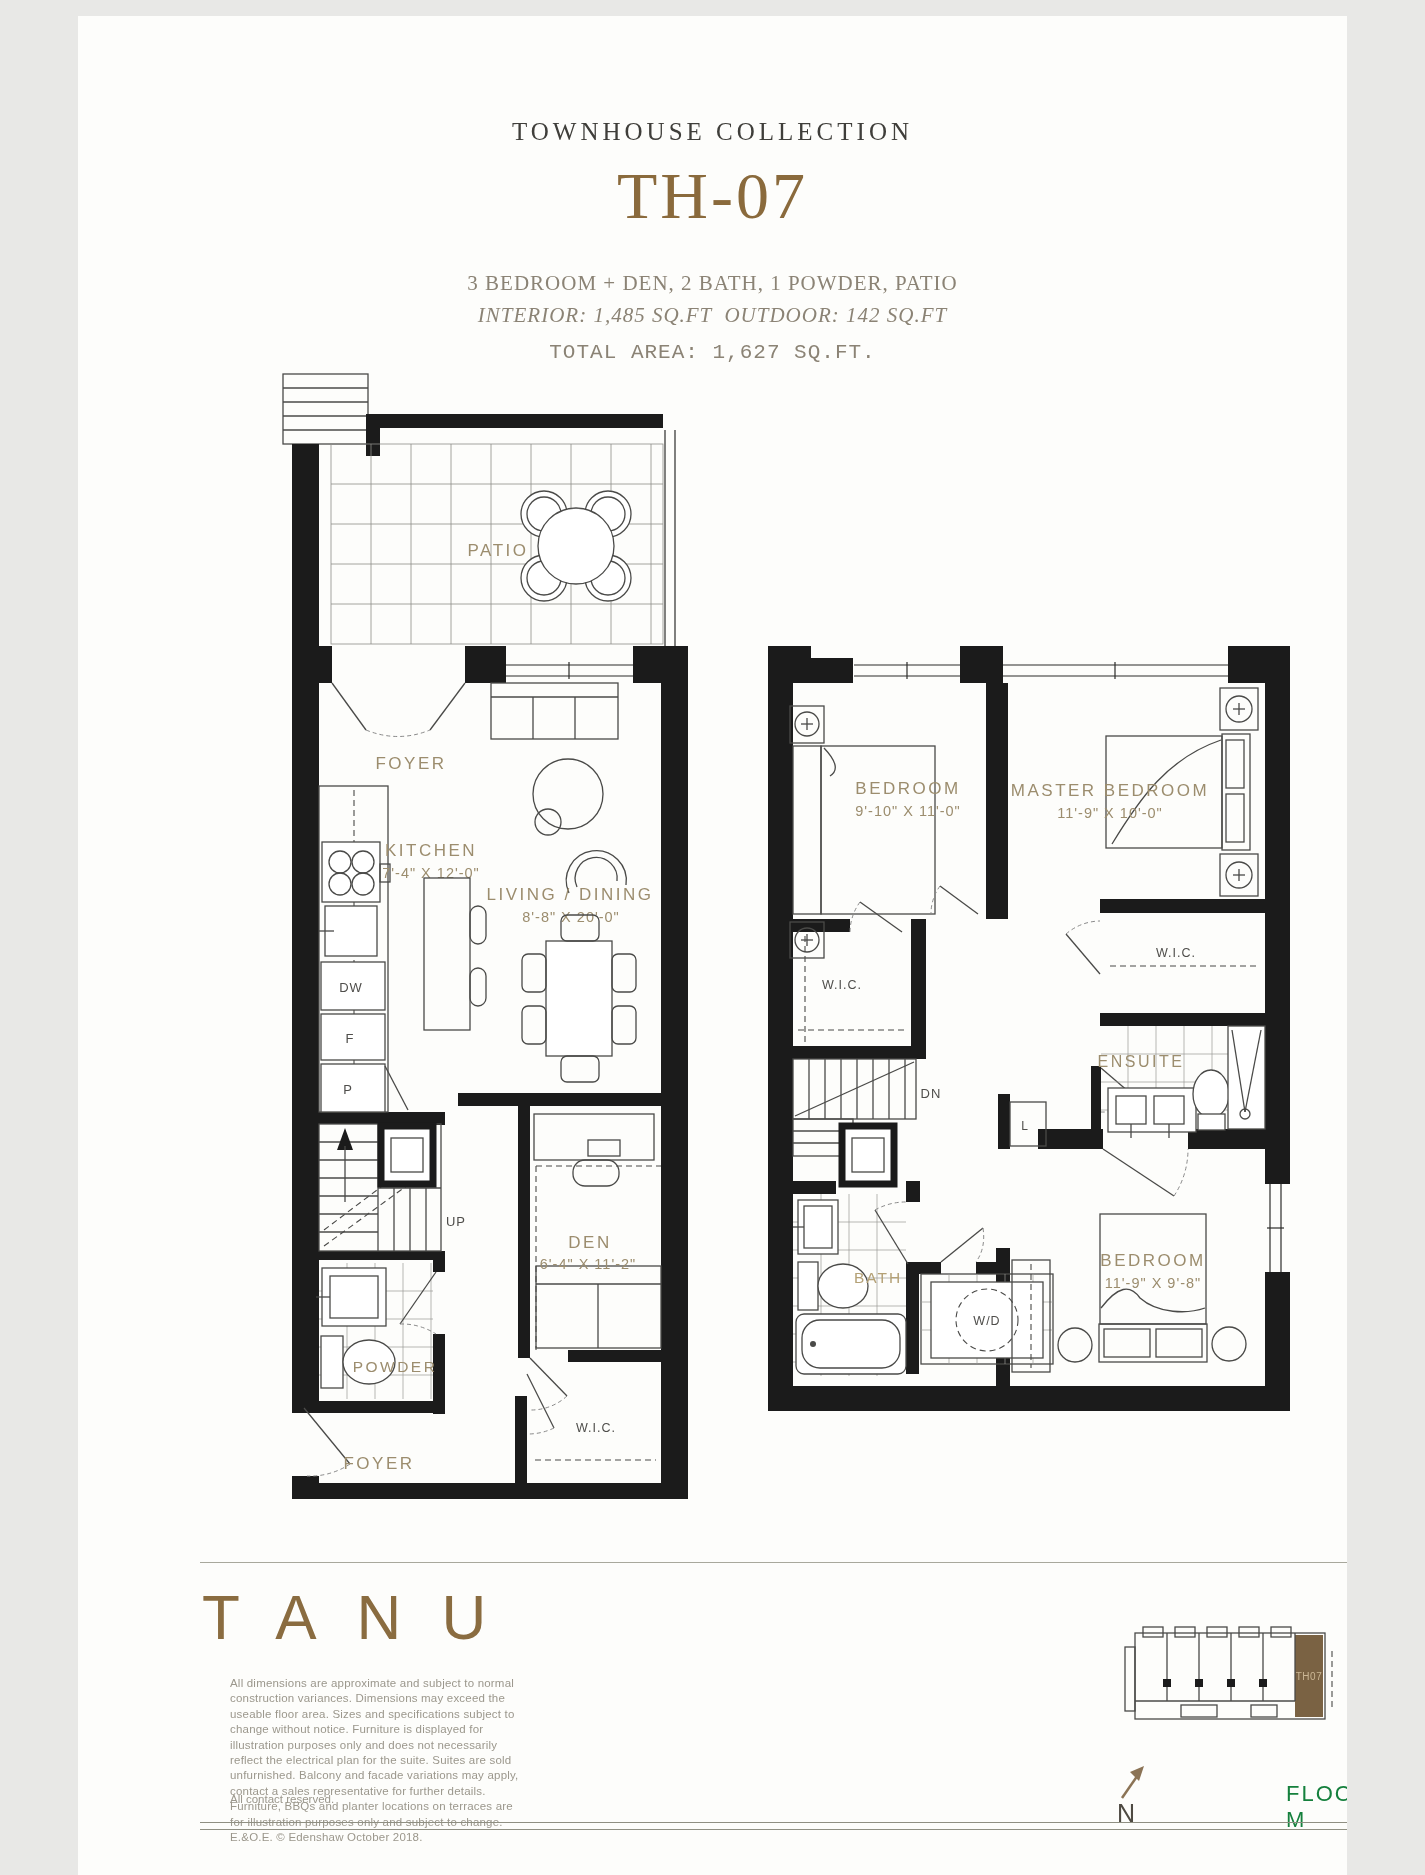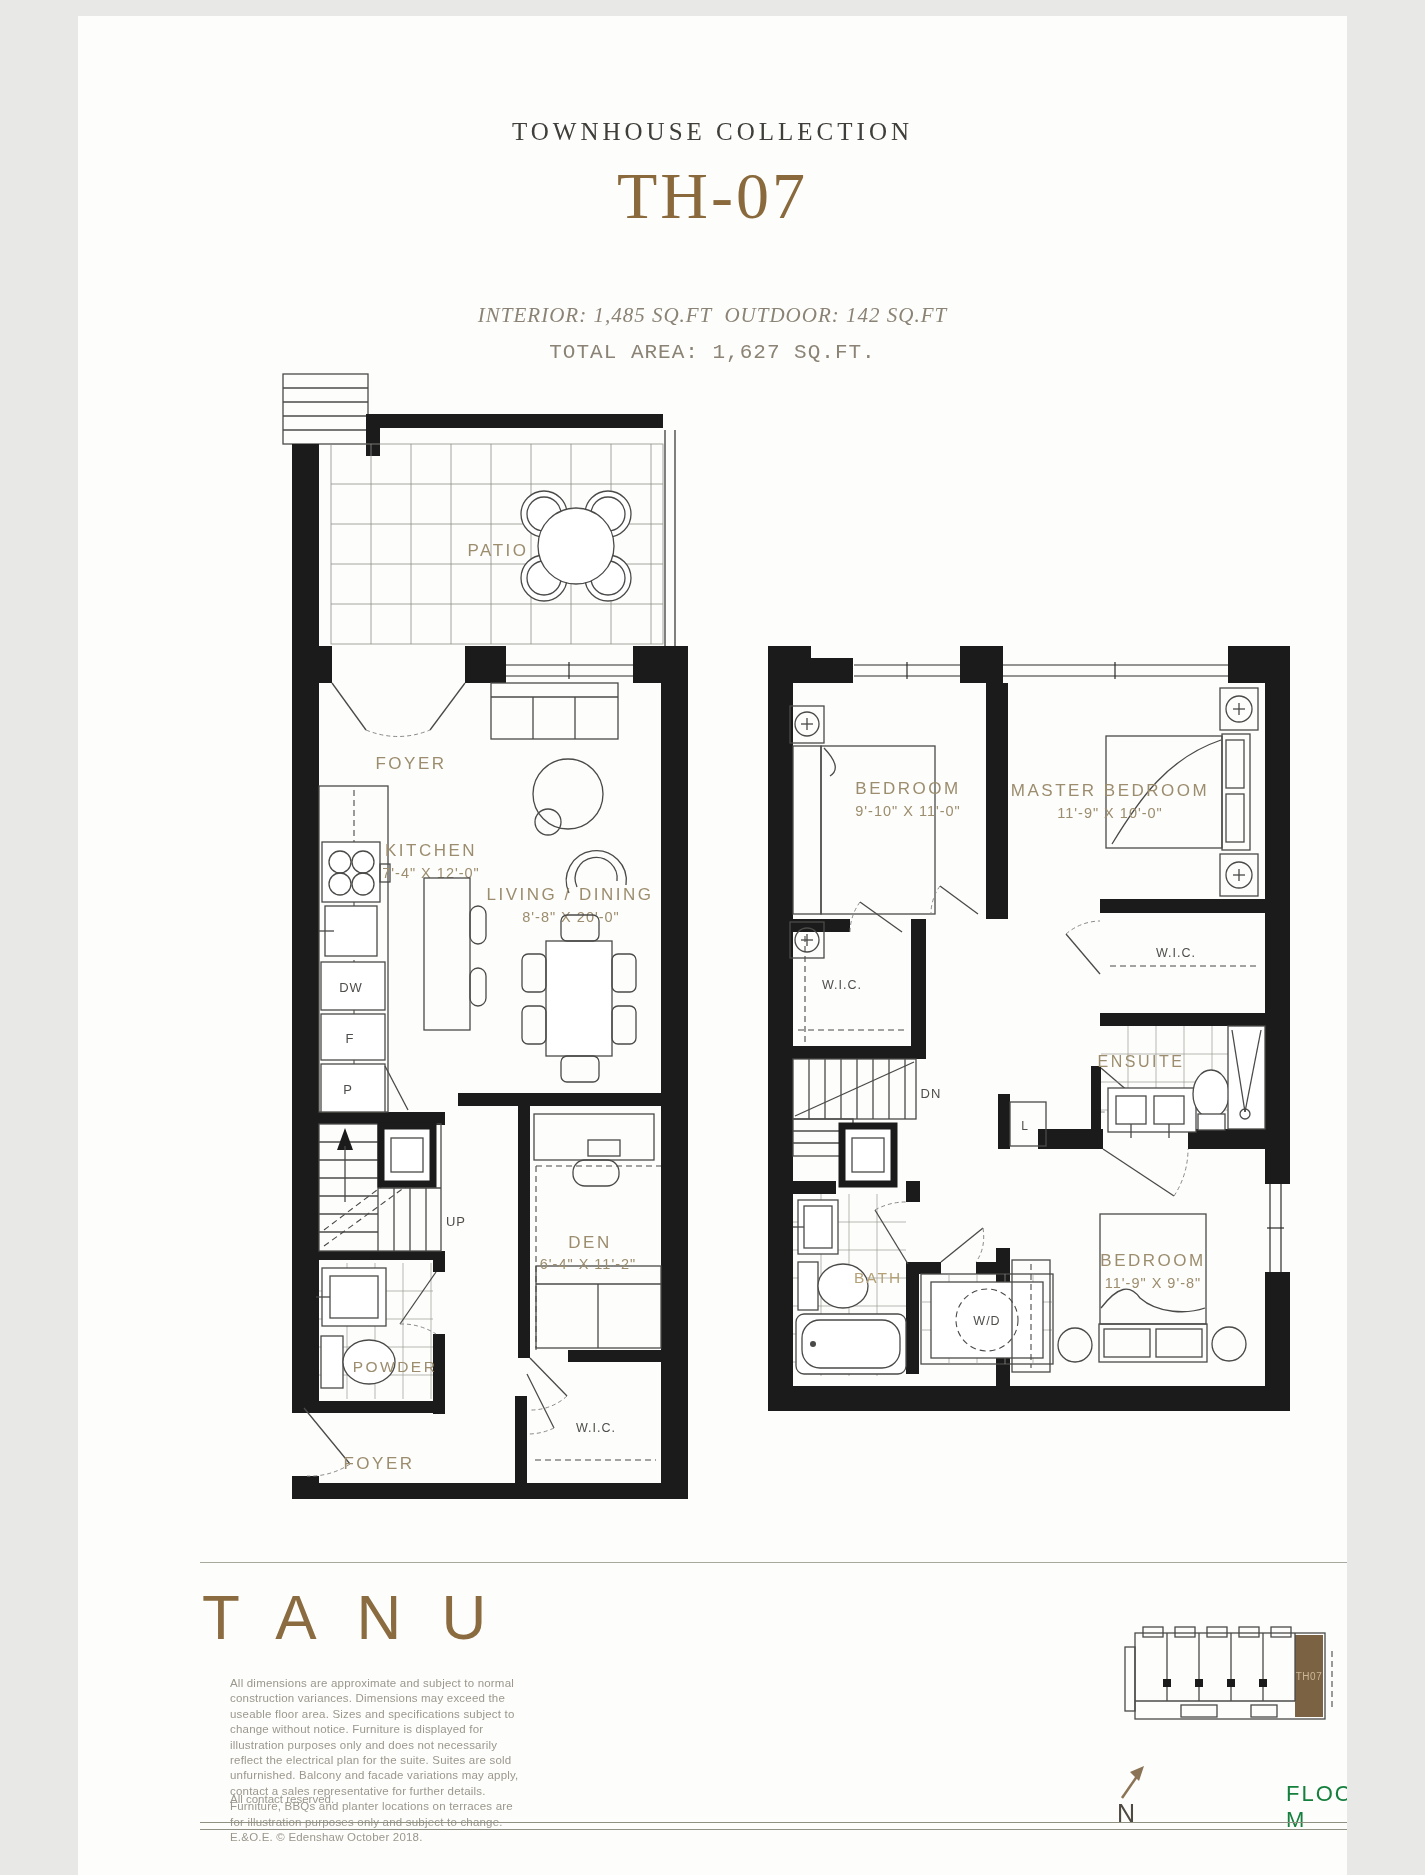--- a/index.html
+++ b/index.html
@@ -40,20 +40,21 @@
   .rule-b1{top:1806px;left:122px;width:1185px;height:1px;background:#8f8f82;}
   .rule-b2{top:1813px;left:122px;width:1185px;height:1px;background:#8f8f82;}
 </style>
 </head>
 <body>
 
 <div class="page">
 
   <div class="abs ctr serif collection">TOWNHOUSE COLLECTION</div>
   <div class="abs ctr serif unit">TH-07</div>
+  <div class="abs ctr serif sub features">3 BEDROOM + DEN, 2 BATH, 1 POWDER, PATIO</div>
   <div class="abs ctr serif sub areas">INTERIOR: 1,485 SQ.FT  OUTDOOR: 142 SQ.FT</div>
   <div class="abs ctr serif sub total">TOTAL AREA: 1,627 SQ.FT.</div>
 
   <svg class="plansvg" viewBox="0 0 1425 1875">
 
     <g>
 
       <g>
         <rect class="f" x="205" y="358" width="85" height="70"></rect>
         <line class="f" x1="205" y1="372" x2="290" y2="372"></line>

